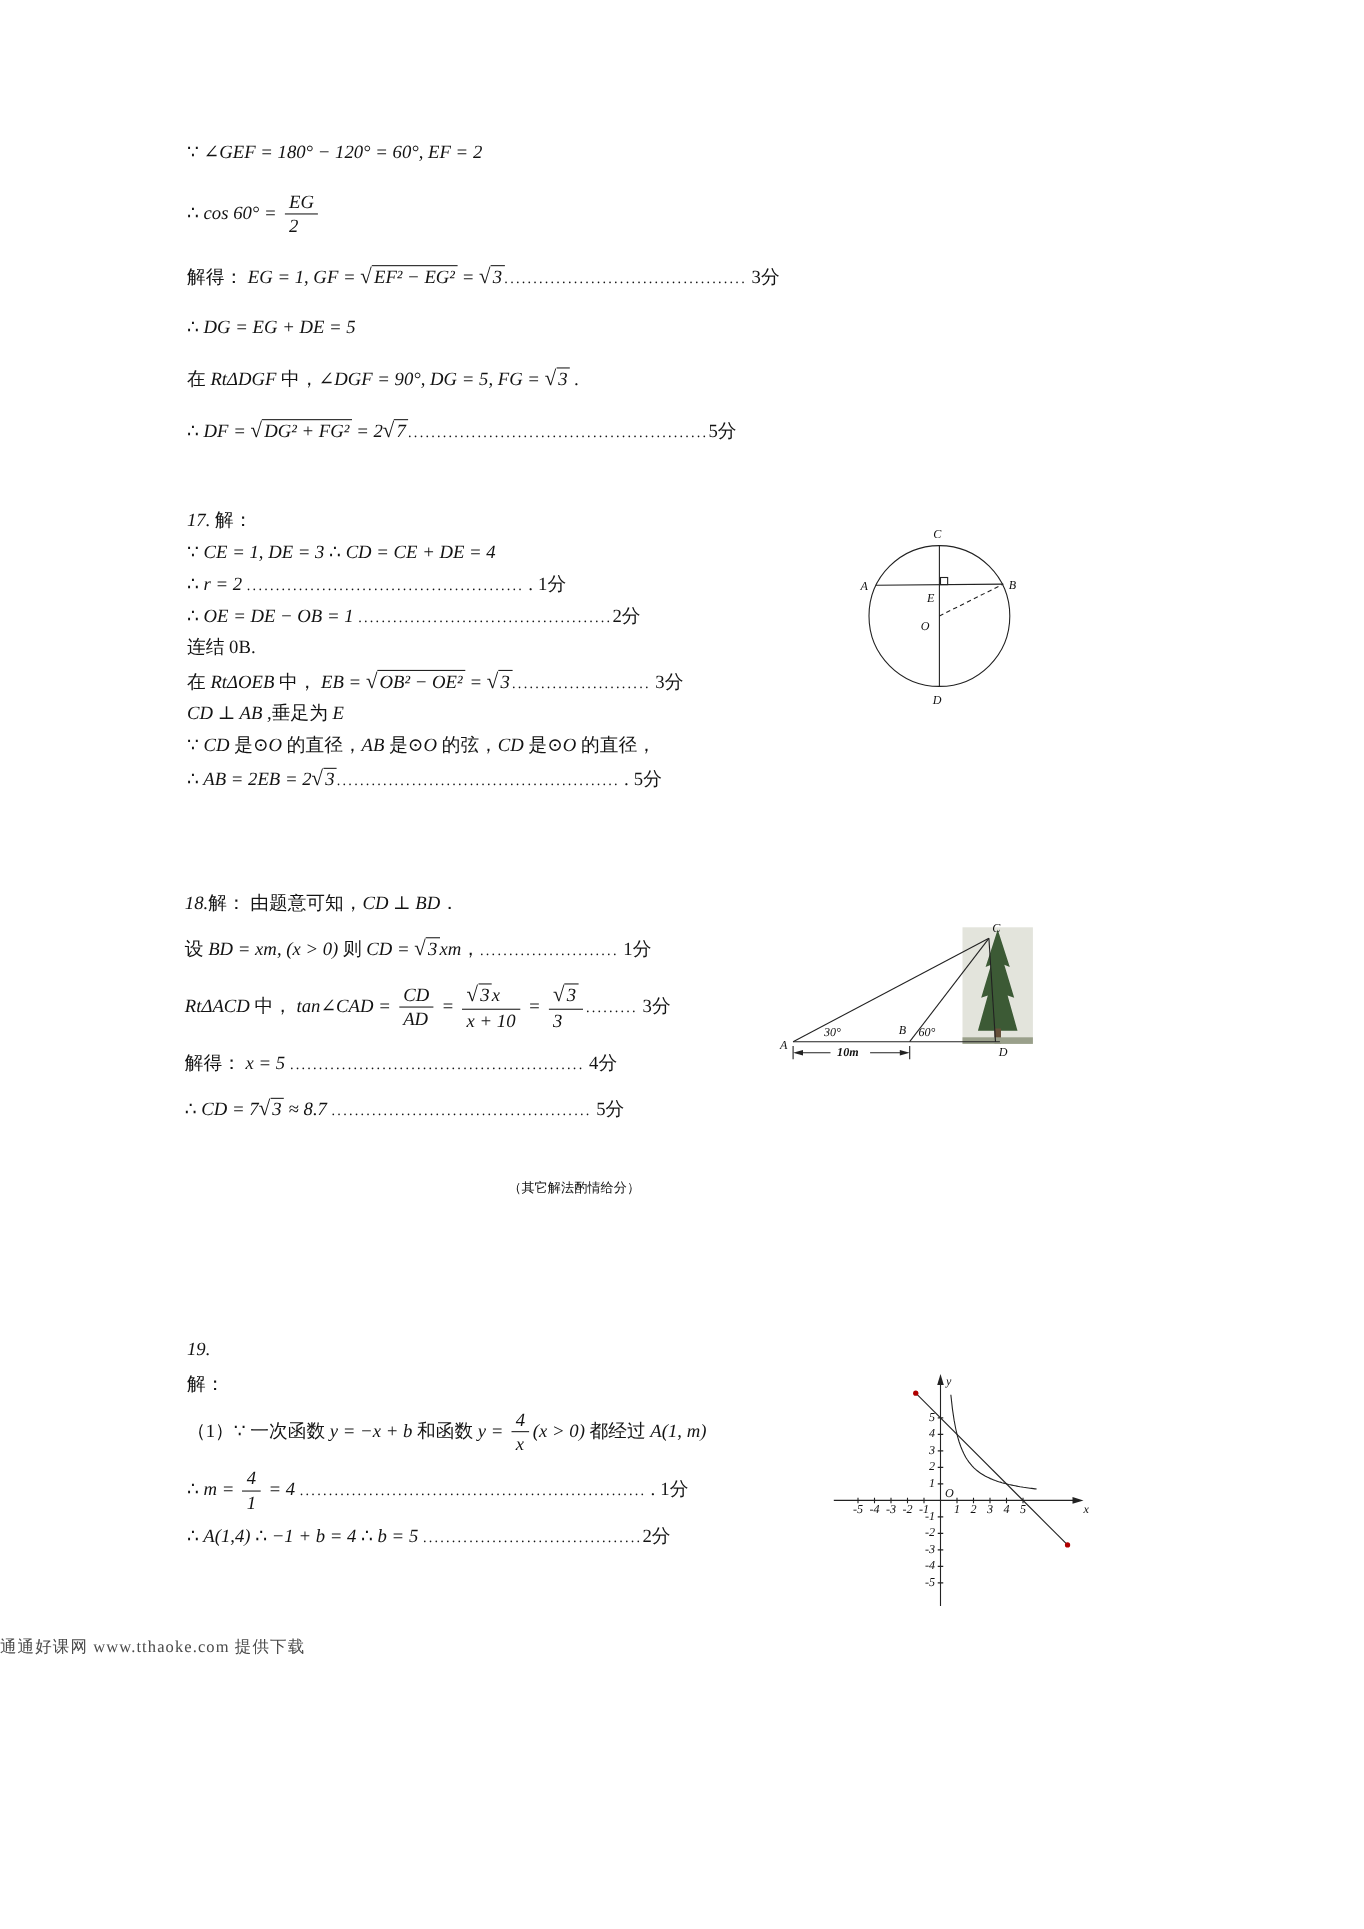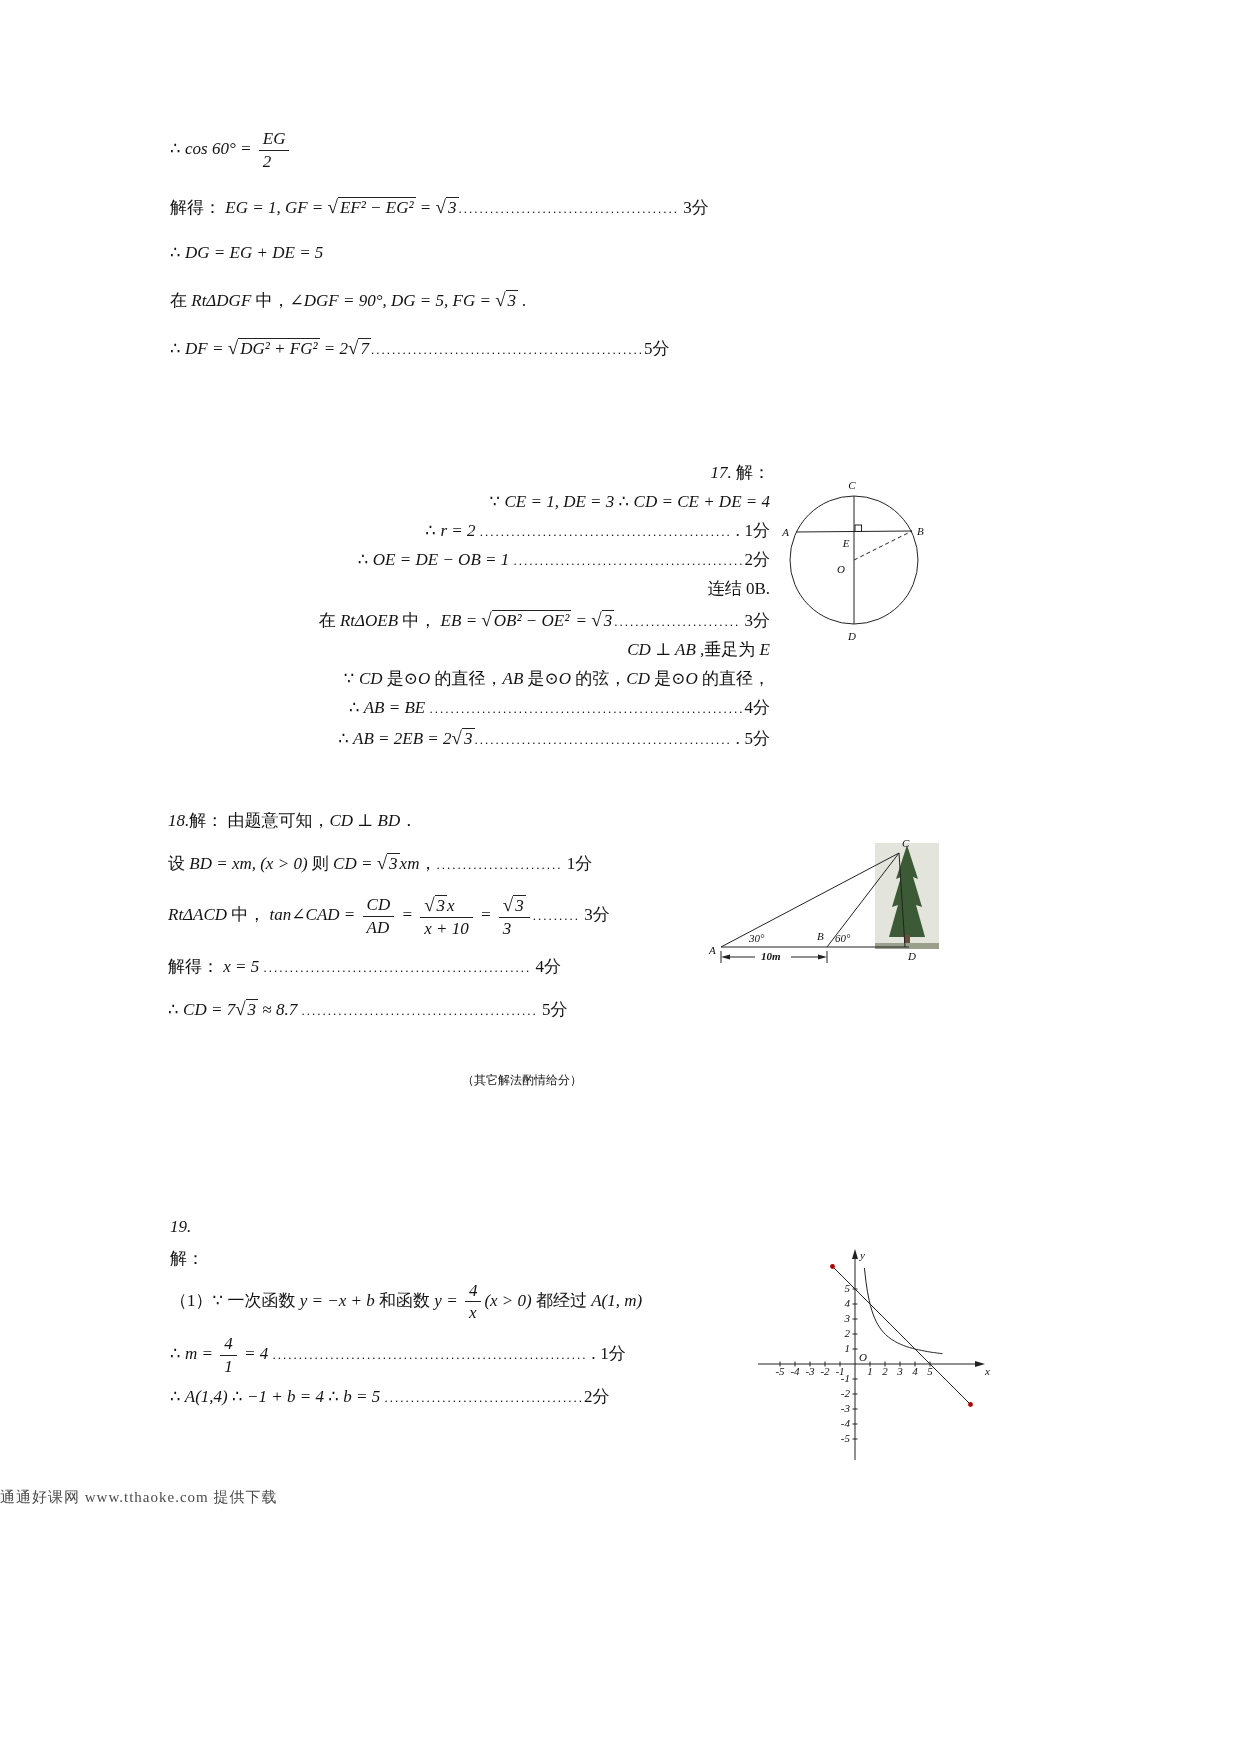--- a/index.html
+++ b/index.html
@@ -3,21 +3,21 @@
 <meta charset="utf-8">
 <style>
   html,body{margin:0;padding:0;}
   body{
     width:1240px;height:1754px;position:relative;background:#ffffff;
     font-family:"Liberation Serif","DejaVu Serif","DejaVu Sans",serif;
     color:#131313;overflow:hidden;
   }
   .sec{position:absolute;width:610px;font-size:17px;}
   .line{margin:0 0 22px 0;min-height:22px;line-height:1.35;}
-  #sec17 .line{margin-bottom:6px;text-align:right;}
+  #sec17 .line{margin-bottom:6px;}
   #sec18 .line{margin-bottom:17px;}
   #sec19 .line{margin-bottom:9px;}
   .math{font-style:italic;}
   .cn{font-style:normal;}
   .dots{font-size:13px;letter-spacing:2px;color:#131313;}
   .score{font-style:normal;}
   .sqrt{white-space:nowrap;}
   .rad{font-style:normal;font-size:1.12em;}
   .sq-inner{border-top:1.3px solid #222;padding:0 2px;}
   .frac{display:inline-block;vertical-align:middle;text-align:left;line-height:1.15;margin:0 3px;}
@@ -32,37 +32,37 @@
   .gl{font-size:10px;}
   .go{font-size:9px;}
   .gt{font-size:8px;font-style:normal;}
   .note{position:absolute;font-size:12px;}
   .footer{position:absolute;left:0;width:100%;font-size:15px;color:#4a4a4a;letter-spacing:1px;}
 </style>
 </head>
 <body>
 
 <div class="sec" id="sec16" style="left:170px;top:128px">
+    <div class="line"><span class="math">∵ ∠GEF = 180° − 120° = 60°,  EF = 2</span></div>
     <div class="line"><span class="math">∴ cos 60° = </span><span class="frac"><span class="num"><span class="math">EG</span></span><span class="den"><span class="math">2</span></span></span></div>
     <div class="line"><span class="cn">解得：</span><span class="math"> EG = 1,  GF = </span><span class="sqrt"><span class="rad">√</span><span class="sq-inner"><span class="math">EF² − EG²</span></span></span><span class="math"> = </span><span class="sqrt"><span class="rad">√</span><span class="sq-inner"><span class="math">3</span></span></span><span class="dots">..........................................</span><span class="score"> 3分</span></div>
     <div class="line"><span class="math">∴ DG = EG + DE = 5</span></div>
     <div class="line"><span class="cn">在 </span><span class="math">RtΔDGF</span><span class="cn">  中，</span><span class="math">∠DGF = 90°, DG = 5, FG = </span><span class="sqrt"><span class="rad">√</span><span class="sq-inner"><span class="math">3</span></span></span><span class="math"> .</span></div>
     <div class="line"><span class="math">∴ DF = </span><span class="sqrt"><span class="rad">√</span><span class="sq-inner"><span class="math">DG² + FG²</span></span></span><span class="math"> = 2</span><span class="sqrt"><span class="rad">√</span><span class="sq-inner"><span class="math">7</span></span></span><span class="dots">....................................................</span><span class="score">5分</span></div>
   </div>
 
 <div class="sec" id="sec17" style="left:170px;top:462px;width:600px">
     <div class="line"><span class="math">17.</span><span class="cn">  解：</span></div>
     <div class="line"><span class="math">∵ CE = 1, DE = 3  ∴ CD = CE + DE = 4</span></div>
     <div class="line"><span class="math">∴ r = 2 </span><span class="dots">................................................</span><span class="math"> . </span><span class="score">1分</span></div>
     <div class="line"><span class="math">∴ OE = DE − OB = 1 </span><span class="dots">............................................</span><span class="score">2分</span></div>
     <div class="line"><span class="cn">连结 0B.</span></div>
     <div class="line"><span class="cn">在 </span><span class="math">RtΔOEB </span><span class="cn">中，</span><span class="math"> EB = </span><span class="sqrt"><span class="rad">√</span><span class="sq-inner"><span class="math">OB² − OE²</span></span></span><span class="math"> = </span><span class="sqrt"><span class="rad">√</span><span class="sq-inner"><span class="math">3</span></span></span><span class="dots">........................</span><span class="score"> 3分</span></div>
     <div class="line"><span class="math">CD ⊥ AB ,</span><span class="cn">垂足为 </span><span class="math">E</span></div>
     <div class="line"><span class="math">∵ CD </span><span class="cn">是</span><span class="math">⊙O </span><span class="cn">的直径，</span><span class="math">AB </span><span class="cn">是</span><span class="math">⊙O </span><span class="cn">的弦，</span><span class="math">CD </span><span class="cn">是</span><span class="math">⊙O </span><span class="cn">的直径，</span></div>
-    <div class="line"><span class="math">∴ AB = BE </span><span class="dots">............................................................</span><span class="score">4分</span></div>
     <div class="line"><span class="math">∴ AB = 2EB = 2</span><span class="sqrt"><span class="rad">√</span><span class="sq-inner"><span class="math">3</span></span></span><span class="dots">.................................................</span><span class="math"> . </span><span class="score">5分</span></div>
   </div>
 
 <div class="sec" id="sec18" style="left:168px;top:810px;width:560px">
     <div class="line"><span class="math">18.</span><span class="cn">解： 由题意可知，</span><span class="math">CD ⊥ BD</span><span class="cn">．</span></div>
     <div class="line"><span class="cn">设 </span><span class="math">BD = xm, (x &gt; 0)</span><span class="cn"> 则 </span><span class="math">CD = </span><span class="sqrt"><span class="rad">√</span><span class="sq-inner"><span class="math">3</span></span></span><span class="math">xm</span><span class="cn">，</span><span class="dots">........................</span><span class="score"> 1分</span></div>
     <div class="line"><span class="math">RtΔACD </span><span class="cn">中，</span><span class="math"> tan∠CAD = </span><span class="frac"><span class="num"><span class="math">CD</span></span><span class="den"><span class="math">AD</span></span></span><span class="math"> = </span><span class="frac"><span class="num"><span class="sqrt"><span class="rad">√</span><span class="sq-inner"><span class="math">3</span></span></span><span class="math">x</span></span><span class="den"><span class="math">x + 10</span></span></span><span class="math"> = </span><span class="frac"><span class="num"><span class="sqrt"><span class="rad">√</span><span class="sq-inner"><span class="math">3</span></span></span></span><span class="den"><span class="math">3</span></span></span><span class="dots">.........</span><span class="score"> 3分</span></div>
     <div class="line"><span class="cn">解得：</span><span class="math"> x = 5  </span><span class="dots">...................................................</span><span class="score"> 4分</span></div>
     <div class="line"><span class="math">∴ CD = 7</span><span class="sqrt"><span class="rad">√</span><span class="sq-inner"><span class="math">3</span></span></span><span class="math"> ≈ 8.7 </span><span class="dots">.............................................</span><span class="score"> 5分</span></div>
   </div>

